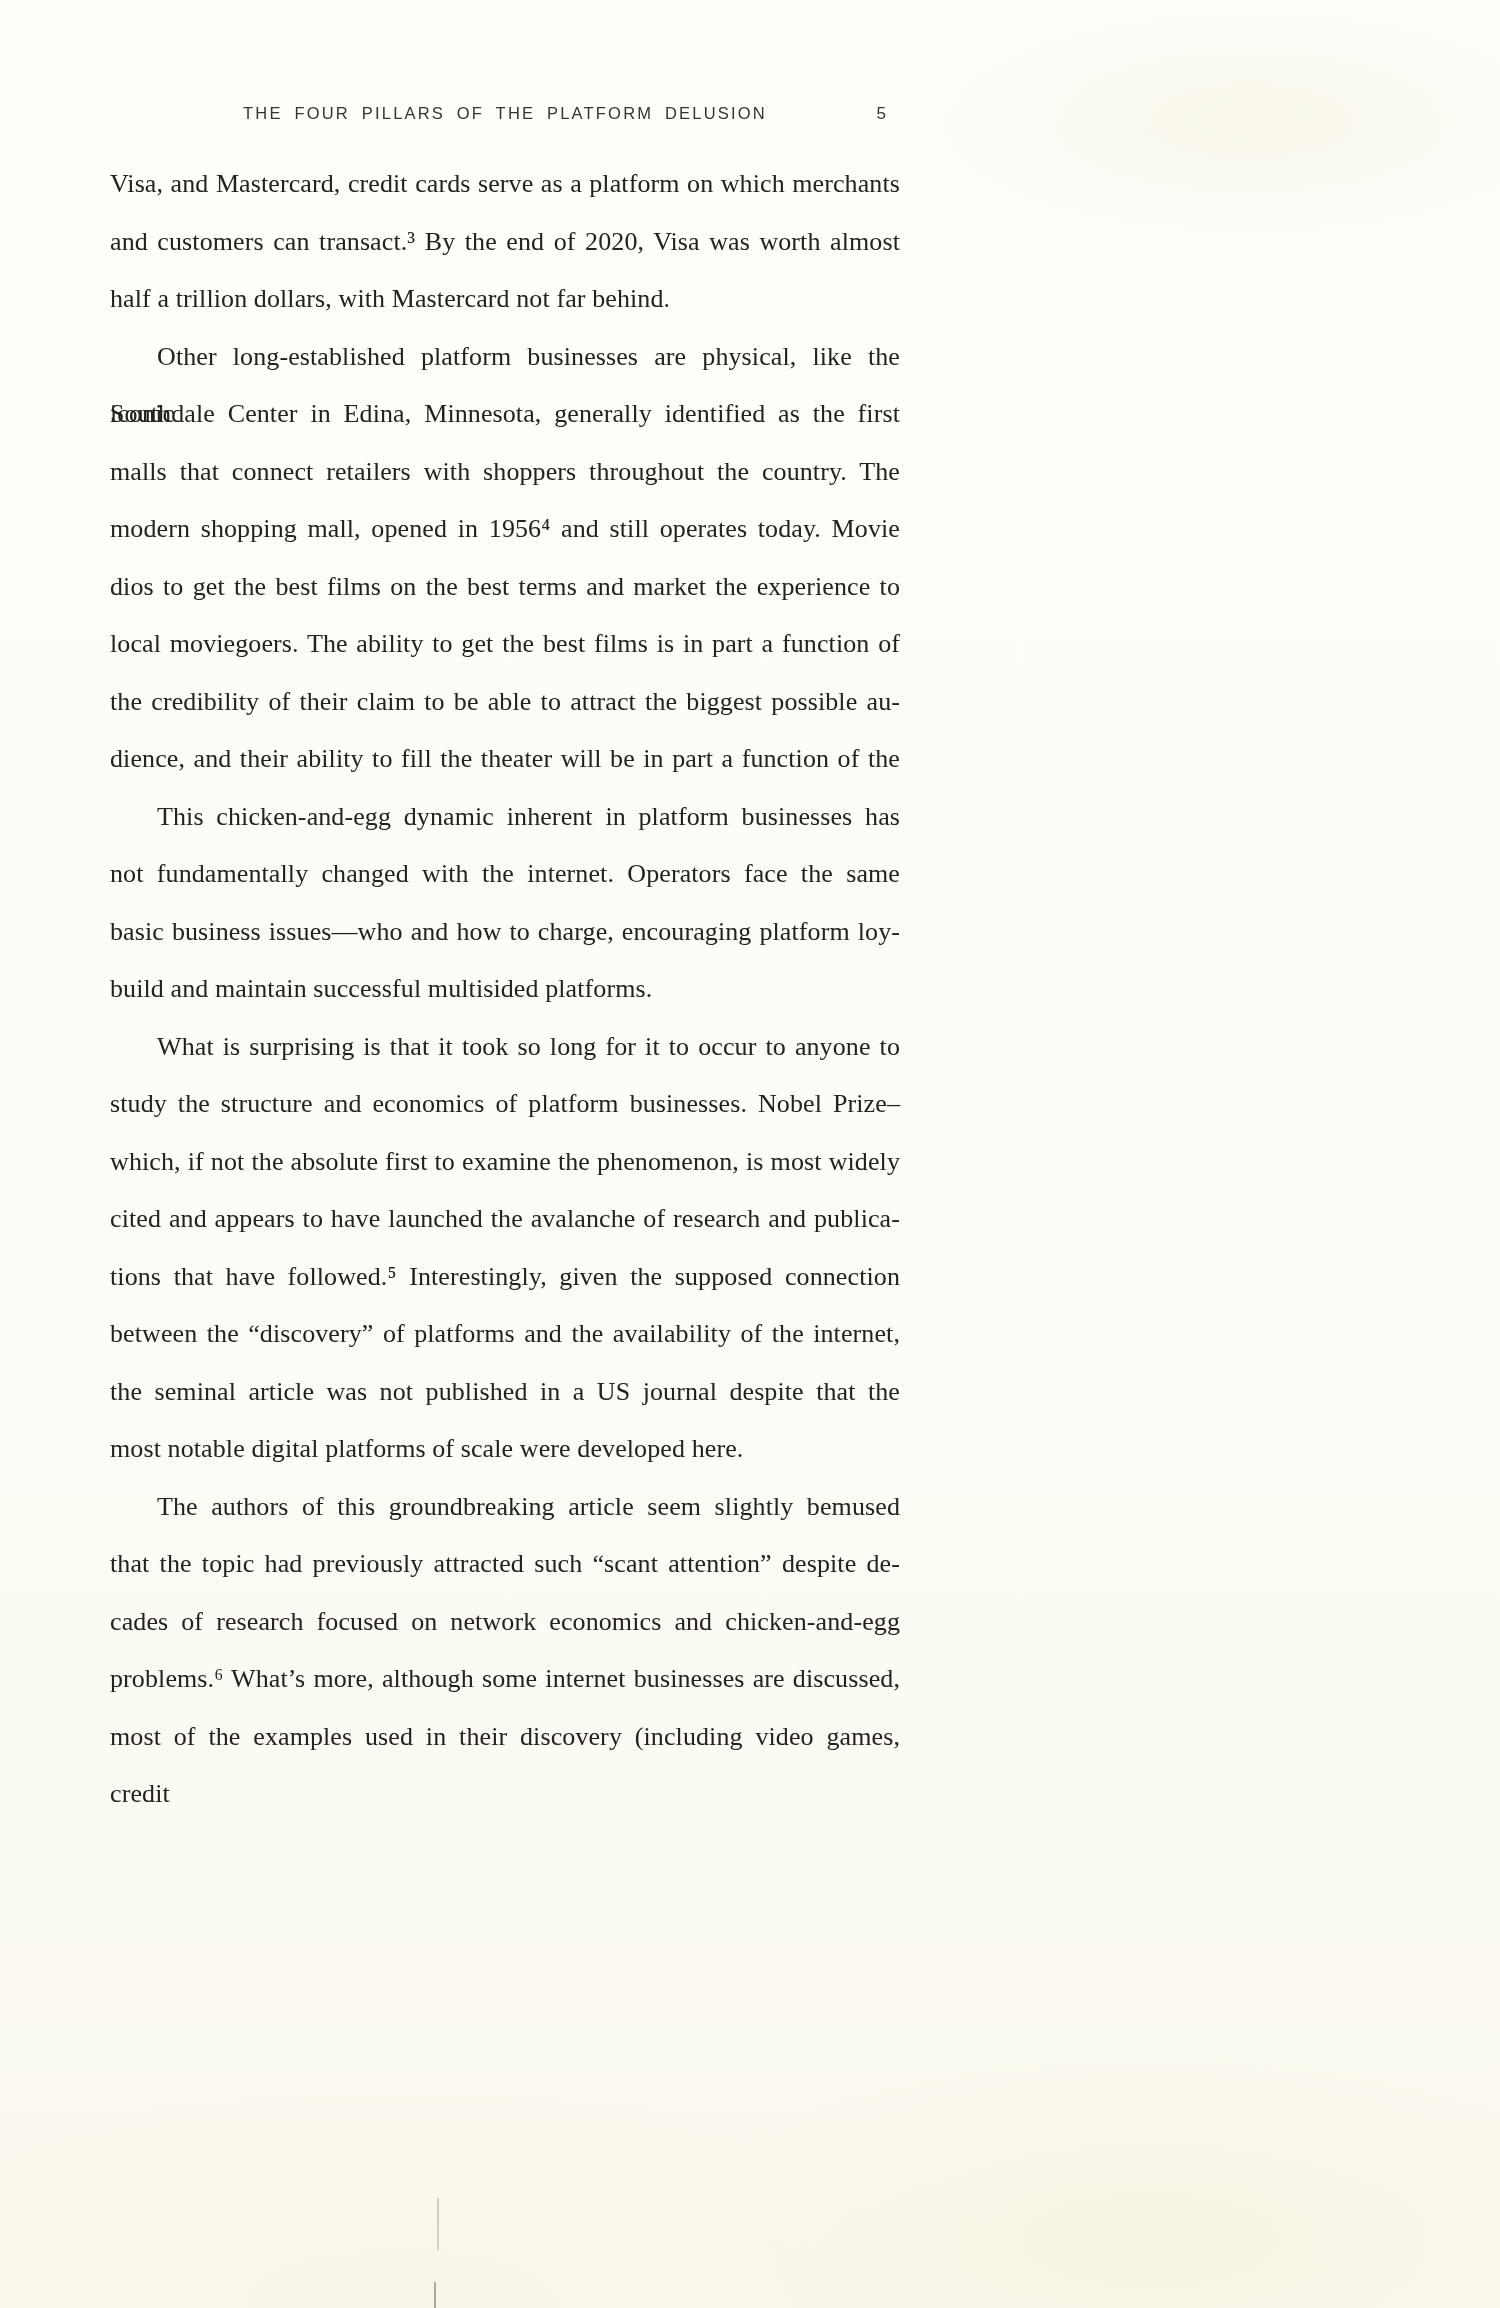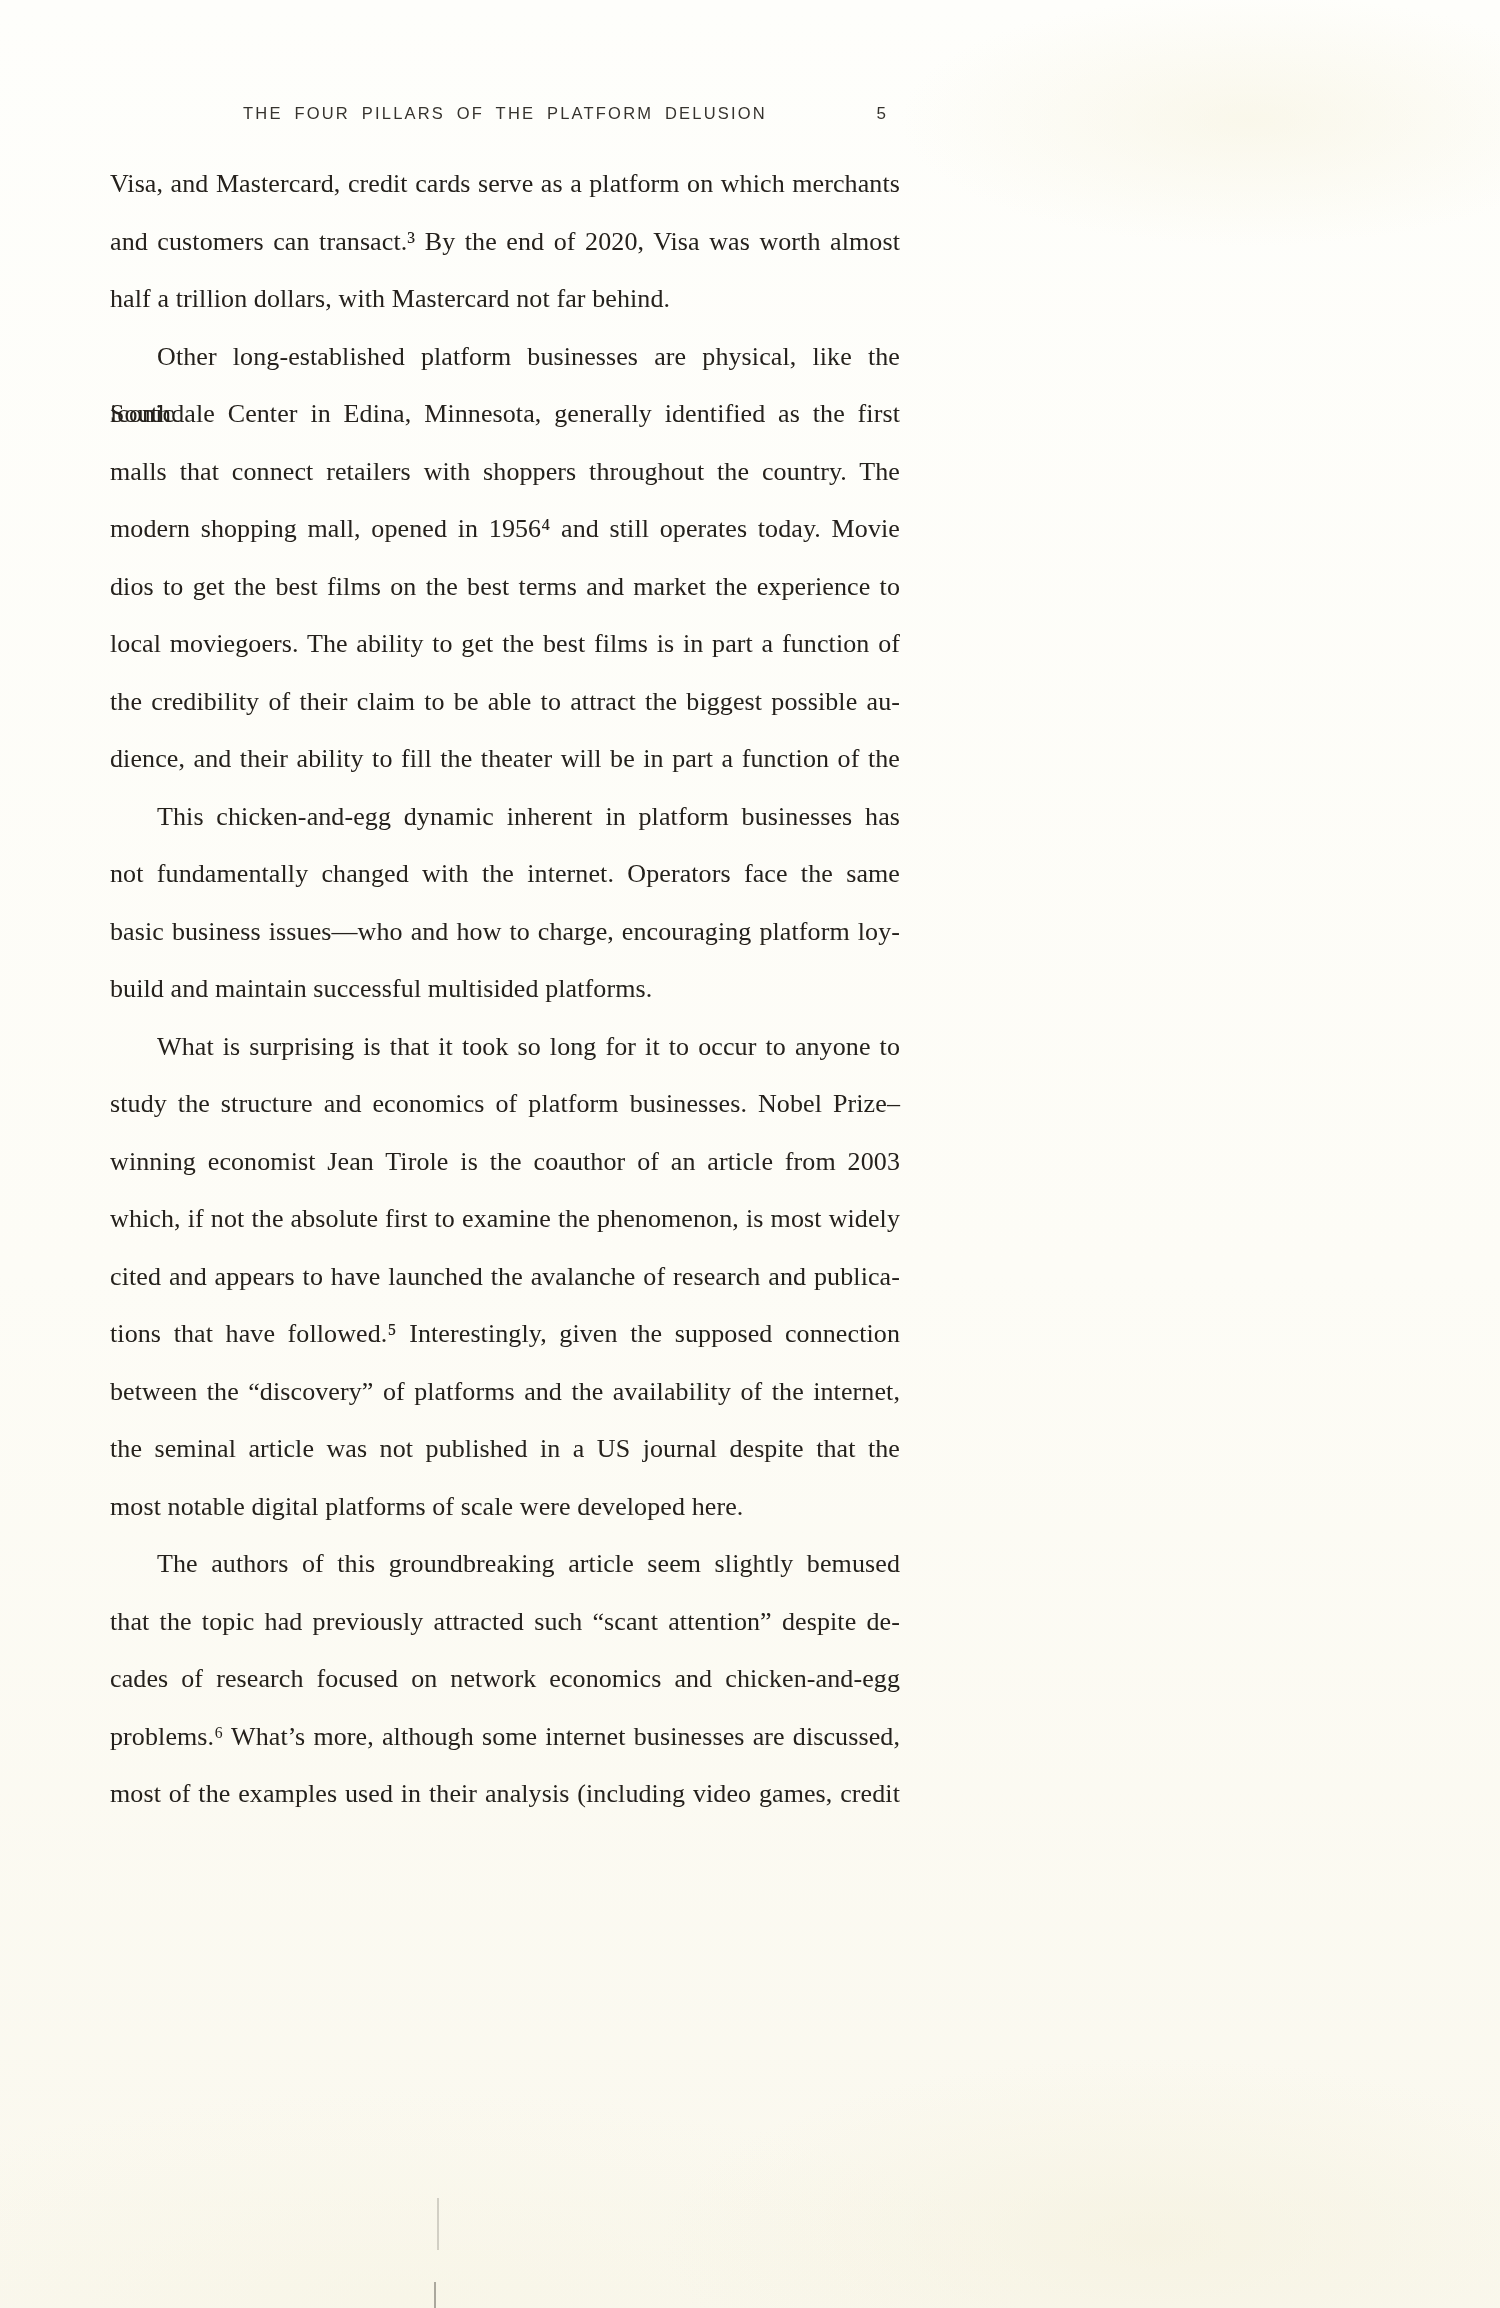--- a/index.html
+++ b/index.html
@@ -112,30 +112,29 @@
       <div class="line">dios to get the best films on the best terms and market the experience to</div>
       <div class="line">local moviegoers. The ability to get the best films is in part a function of</div>
       <div class="line">the credibility of their claim to be able to attract the biggest possible au-</div>
       <div class="line">dience, and their ability to fill the theater will be in part a function of the</div>
       <div class="line indent">This chicken-and-egg dynamic inherent in platform businesses has</div>
       <div class="line">not fundamentally changed with the internet. Operators face the same</div>
       <div class="line">basic business issues—who and how to charge, encouraging platform loy-</div>
       <div class="line flush">build and maintain successful multisided platforms.</div>
       <div class="line indent">What is surprising is that it took so long for it to occur to anyone to</div>
       <div class="line">study the structure and economics of platform businesses. Nobel Prize–</div>
-      <div class="line">winning economist Jean Tirole is the coauthor of an article from 2003</div>
       <div class="line">which, if not the absolute first to examine the phenomenon, is most widely</div>
       <div class="line">cited and appears to have launched the avalanche of research and publica-</div>
       <div class="line">tions that have followed.⁵ Interestingly, given the supposed connection</div>
       <div class="line">between the “discovery” of platforms and the availability of the internet,</div>
       <div class="line">the seminal article was not published in a US journal despite that the</div>
       <div class="line flush">most notable digital platforms of scale were developed here.</div>
       <div class="line indent">The authors of this groundbreaking article seem slightly bemused</div>
       <div class="line">that the topic had previously attracted such “scant attention” despite de-</div>
       <div class="line">cades of research focused on network economics and chicken-and-egg</div>
       <div class="line">problems.⁶ What’s more, although some internet businesses are discussed,</div>
-      <div class="line">most of the examples used in their analysis (including video games, credit</div>
+      <div class="line">most of the examples used in their discovery (including video games, credit</div>
     </main>
 
   <div class="artifact artifact-1"></div>
   <div class="artifact artifact-2"></div>
 
 </div>
 
 </body></html>

